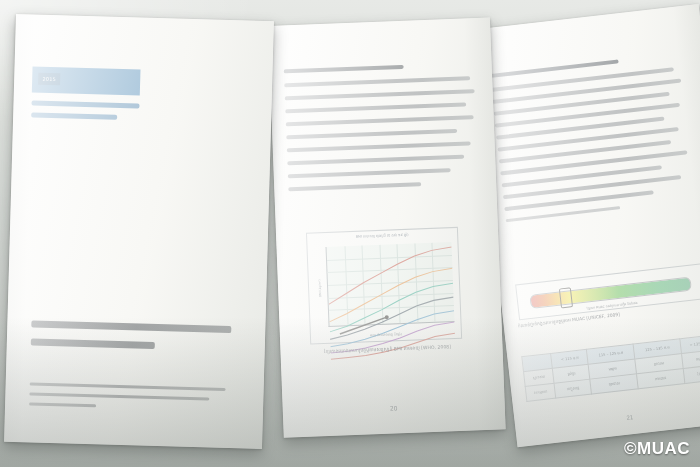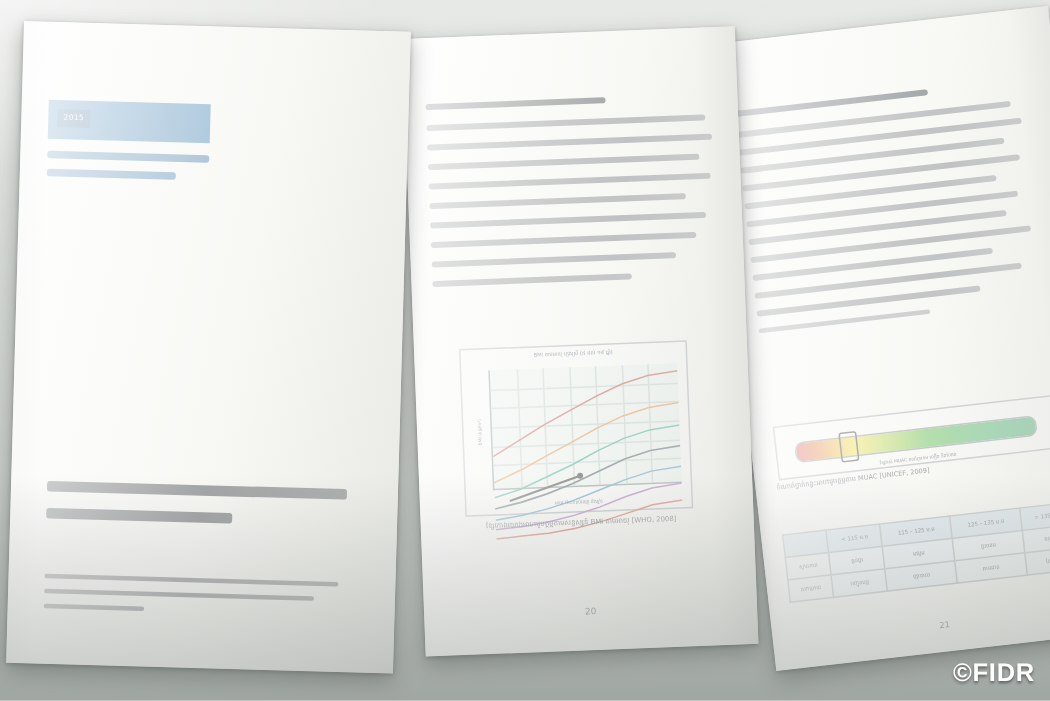--- a/index.html
+++ b/index.html
@@ -332,14 +332,14 @@
         <div class="s" style="width:92%"></div>
         <div class="s" style="width:34%"></div>
 
       </div>
     </div>
     <div class="edge-shade left"></div>
     <div class="paper-tint"></div>
   </div>
 
   <div class="bg-shadow"></div>
-  <div class="watermark">©FIDR</div>
+  <div class="watermark">©MUAC</div>
 </div>
 
 </body></html>

